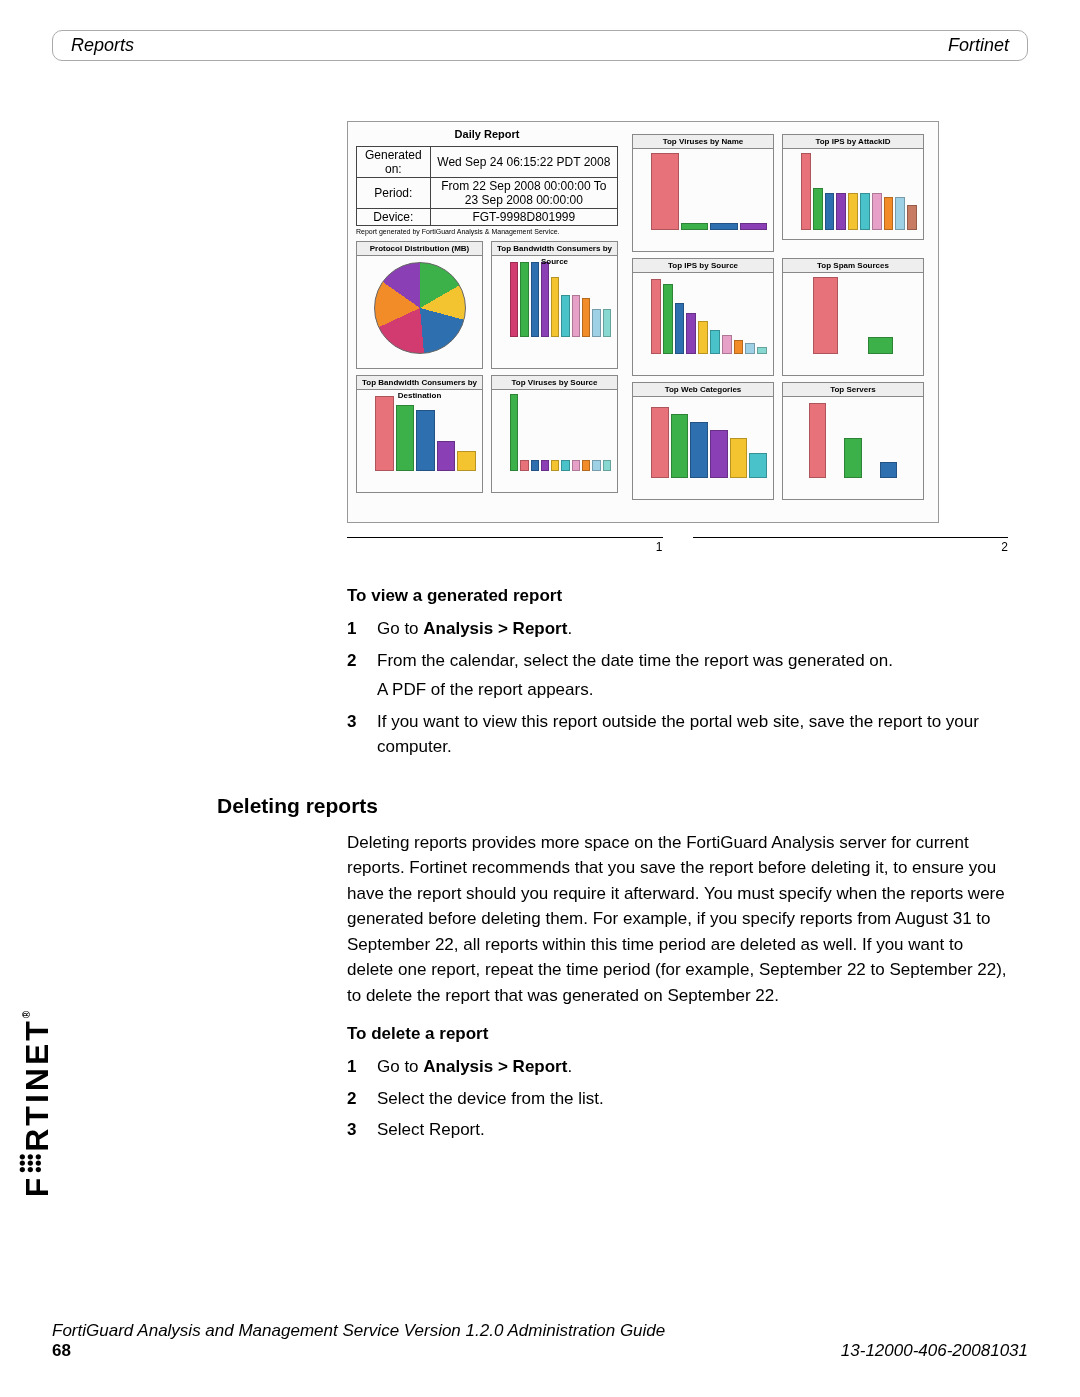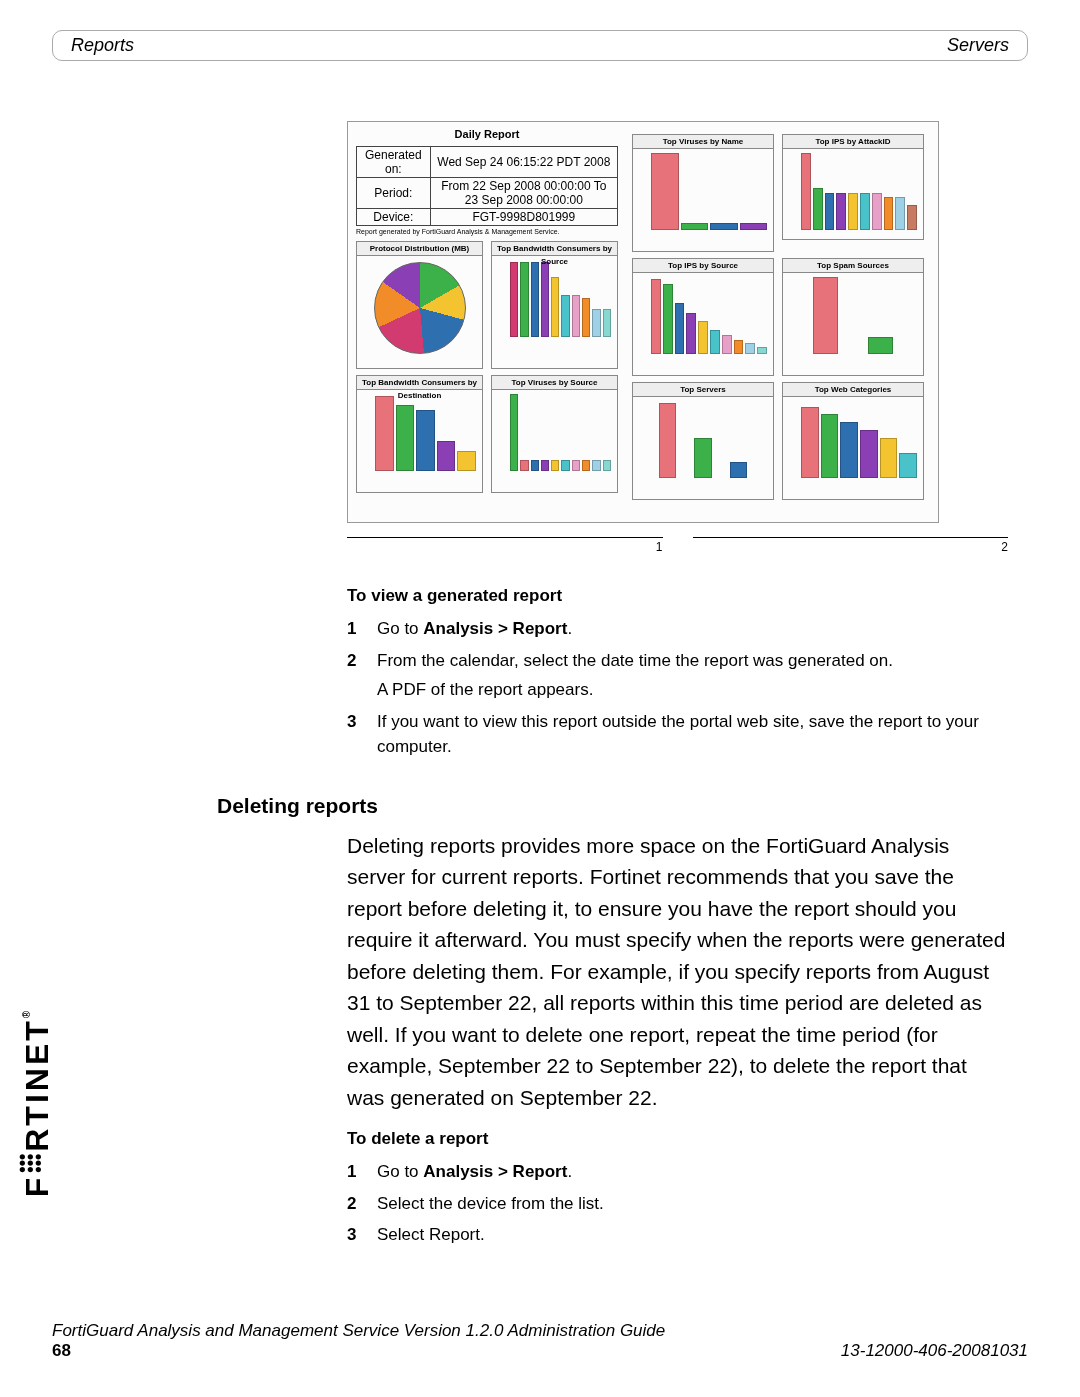--- a/index.html
+++ b/index.html
@@ -167,21 +167,21 @@
   }
   .step .body .sub {
     margin-top: 4px;
   }
   .h2 {
     font-size: 21px;
     font-weight: bold;
     margin: 34px 0 12px -130px;
   }
   .para {
-    font-size: 21px;
+    font-size: 17px;
     line-height: 1.5;
     margin-bottom: 16px;
   }
 
   .side-logo {
     position: absolute;
     left: 56px;
     bottom: 200px;
     transform: rotate(-90deg);
     transform-origin: left bottom;
@@ -220,21 +220,21 @@
     font-style: normal;
   }
 </style>
 </head>
 <body>
 
 <div class="page">
 
   <div class="header-bar">
     <span>Reports</span>
-    <span>Servers</span>
+    <span>Fortinet</span>
   </div>
 
   <div class="content">
 
 
     <div class="figure-img" style="height:400px">
       <div class="fig-left">
         <div class="dr-title">Daily Report</div>
         <table class="dr-table">
           <tbody>
@@ -353,36 +353,36 @@
           <div class="mini-chart" style="height:118px">
             <div class="mc-title">Top Spam Sources</div>
             <div class="bars tall" style="padding-left:30px;padding-right:30px;gap:30px">
               <div class="bar" style="height:97%;background:#e7727a"></div>
               <div class="bar" style="height:20%;background:#3cb14a"></div>
             </div>
           </div>
         </div>
         <div class="row2">
           <div class="mini-chart" style="height:118px">
-            <div class="mc-title">Top Servers</div>
-            <div class="bars tall" style="padding-left:26px;padding-right:26px;gap:18px">
-              <div class="bar" style="height:95%;background:#e7727a"></div>
-              <div class="bar" style="height:50%;background:#3cb14a"></div>
-              <div class="bar" style="height:18%;background:#2e6fb0"></div>
-            </div>
-          </div>
-          <div class="mini-chart" style="height:118px">
             <div class="mc-title">Top Web Categories</div>
             <div class="bars tall">
               <div class="bar" style="height:90%;background:#e7727a"></div>
               <div class="bar" style="height:80%;background:#3cb14a"></div>
               <div class="bar" style="height:70%;background:#2e6fb0"></div>
               <div class="bar" style="height:60%;background:#8a3fb5"></div>
               <div class="bar" style="height:50%;background:#f4c430"></div>
               <div class="bar" style="height:30%;background:#49c2c9"></div>
+            </div>
+          </div>
+          <div class="mini-chart" style="height:118px">
+            <div class="mc-title">Top Servers</div>
+            <div class="bars tall" style="padding-left:26px;padding-right:26px;gap:18px">
+              <div class="bar" style="height:95%;background:#e7727a"></div>
+              <div class="bar" style="height:50%;background:#3cb14a"></div>
+              <div class="bar" style="height:18%;background:#2e6fb0"></div>
             </div>
           </div>
         </div>
       </div>
     </div>
 
     <div class="page-ruler">
       <div class="pr">1</div>
       <div class="pr">2</div>
     </div>

